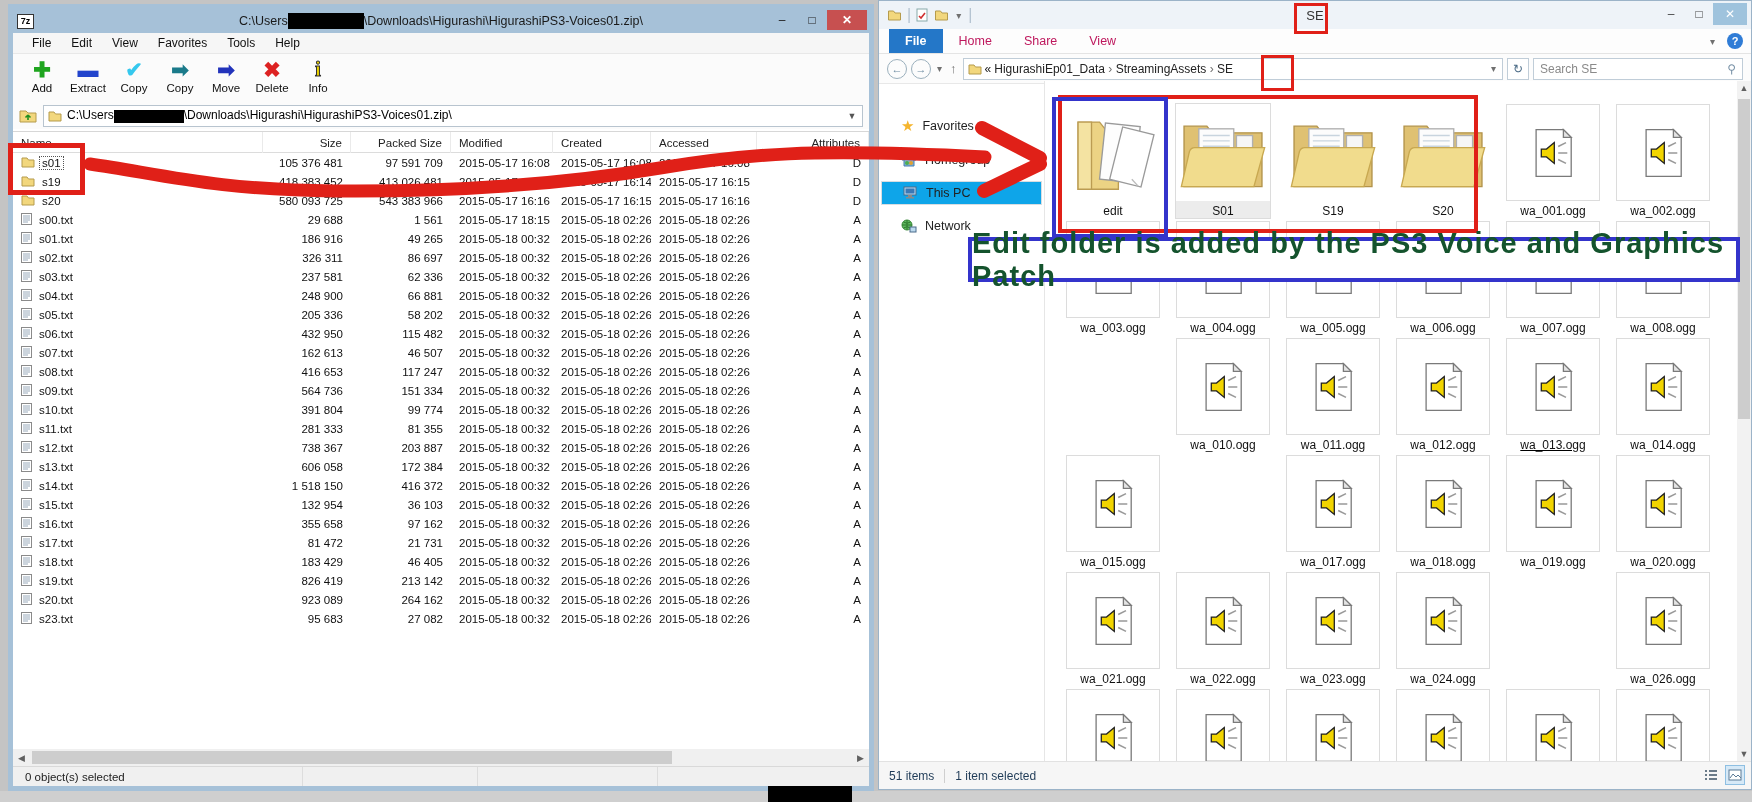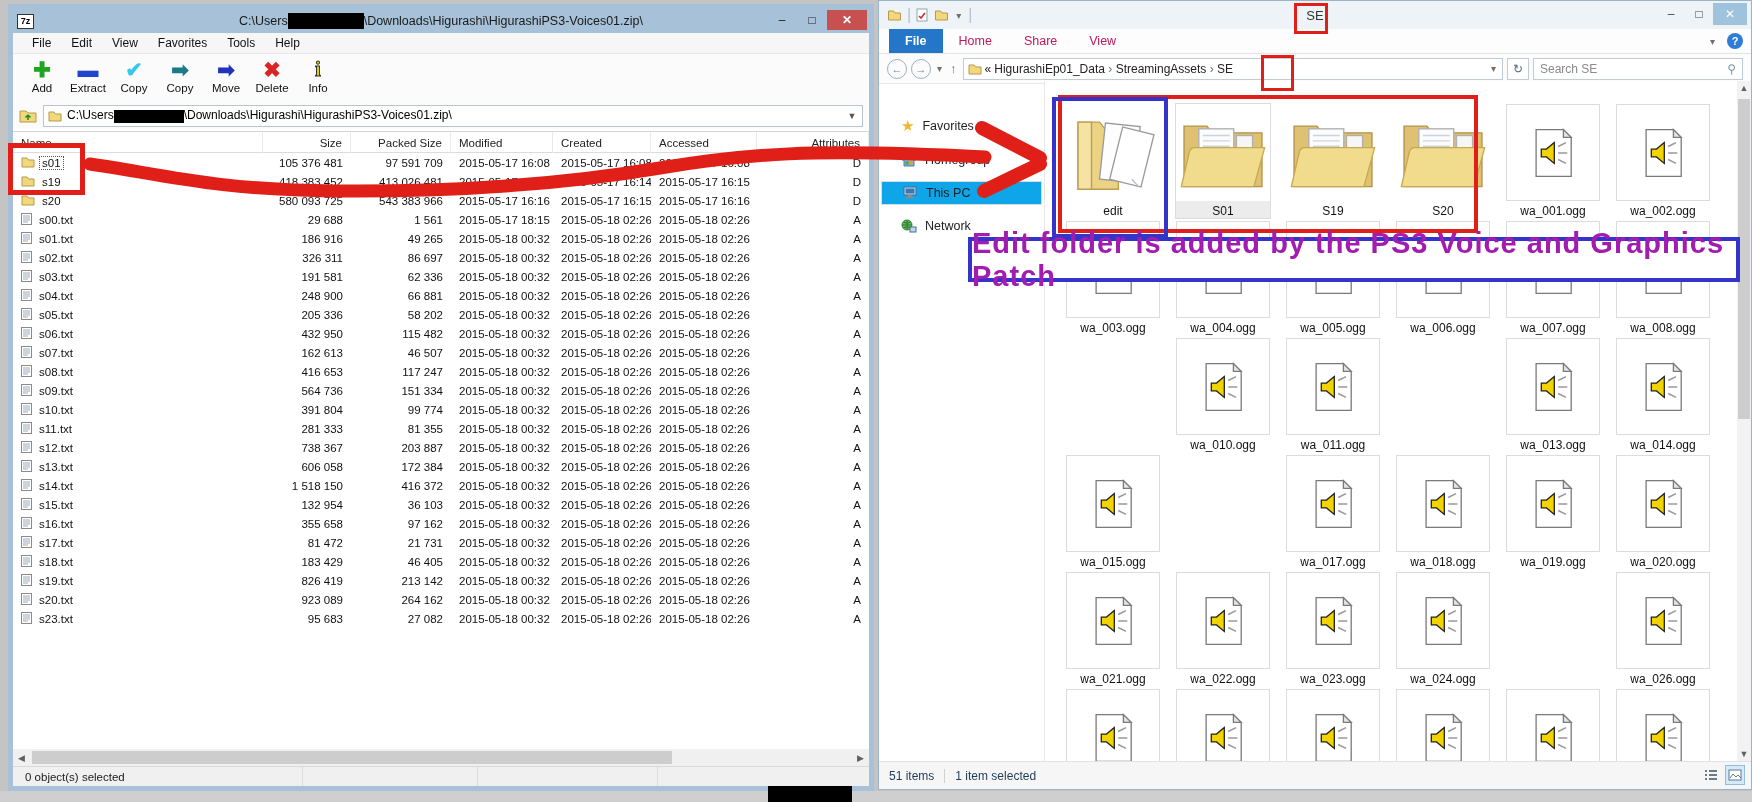--- a/index.html
+++ b/index.html
@@ -107,21 +107,21 @@
 
   
   .ann { position:absolute; pointer-events:none; }
   #ann-rect-7zip   { left:8px;   top:143px; width:77px;  height:52px;  border:5px solid #e02018; z-index:60; }
   #ann-rect-folders{ left:1058px; top:95px; width:420px; height:138px; border:4px solid #e02018; z-index:60; }
   #ann-rect-edit   { left:1052px; top:97px; width:116px; height:141px; border:4px solid #3434cb; z-index:61; }
   #ann-rect-title  { left:1294px; top:3px;  width:34px;  height:31px;  border:3px solid #e02018; z-index:60; }
   #ann-rect-addr   { left:1261px; top:55px; width:33px;  height:36px;  border:3px solid #e02018; z-index:60; }
   #ann-callout { left:968px; top:237px; width:772px; height:45px; border:4px solid #3434cb; background:#fff;
                  display:flex; align-items:center; justify-content:center; z-index:62;
-                 font-size:29px; font-weight:bold; letter-spacing:1px; color:#a21caf; }
+                 font-size:29px; font-weight:bold; letter-spacing:1px; color:#14532d; }
   #ann-arrow { left:0; top:0; width:1752px; height:802px; z-index:59; }
   #censor-taskbar { left:768px; top:786px; width:84px; height:16px; background:#000; z-index:70; }
   #bottomstrip { position:absolute; left:0; top:791px; width:1752px; height:11px; background:#cfcfcf; }
 </style>
 </head>
 <body>
 
 <div id="stage">
 
   <div id="zwin">
@@ -297,21 +297,21 @@
           <div class="zrow zgrid">
             <div class="c name">
               <span><svg width="11" height="13" viewBox="0 0 11 13">
                   <rect x="0.5" y="1.5" width="10" height="11" fill="#fff" stroke="#8a8a8a"></rect>
                   <g stroke="#9ab">
                     <path d="M2 4 h7 M2 6 h7 M2 8 h7 M2 10 h5"></path>
                   </g>
                 </svg></span>
               <span class="nm">s03.txt</span>
             </div>
-            <div class="c r">191 581</div>
+            <div class="c r">237 581</div>
             <div class="c r">62 336</div>
             <div class="c">2015-05-18 00:32</div>
             <div class="c">2015-05-18 02:26</div>
             <div class="c">2015-05-18 02:26</div>
             <div class="c r">A</div>
           </div>
           <div class="zrow zgrid">
             <div class="c name">
               <span><svg width="11" height="13" viewBox="0 0 11 13">
                   <rect x="0.5" y="1.5" width="10" height="11" fill="#fff" stroke="#8a8a8a"></rect>
@@ -911,21 +911,34 @@
                 <path d="M7 2 h21 l6 6 v30 h-27 z" fill="#fff" stroke="#7a7a7a"></path>
                 <path d="M28 2 l6 6 h-6 z" fill="#e4e4e4" stroke="#7a7a7a"></path>
                 <path d="M21 12 l-6 5 h-4 v6 h4 l6 5 z" fill="#f2d500" stroke="#222"></path>
                 <g stroke="#999" stroke-width="1.2">
                   <path d="M24 15 l6 -3 M24 20 h7 M24 25 l6 3"></path>
                 </g>
               </svg>
             </div>
             <div class="tlab">wa_011.ogg</div>
           </div>
-          <div class="tile" style="left: 461px; top: 257px;">
+          <div class="tile" style="left: 351px; top: 257px;">
+            <div class="box">
+              <svg width="52" height="52" viewBox="0 0 40 40">
+                <path d="M7 2 h21 l6 6 v30 h-27 z" fill="#fff" stroke="#7a7a7a"></path>
+                <path d="M28 2 l6 6 h-6 z" fill="#e4e4e4" stroke="#7a7a7a"></path>
+                <path d="M21 12 l-6 5 h-4 v6 h4 l6 5 z" fill="#f2d500" stroke="#222"></path>
+                <g stroke="#999" stroke-width="1.2">
+                  <path d="M24 15 l6 -3 M24 20 h7 M24 25 l6 3"></path>
+                </g>
+              </svg>
+            </div>
+            <div class="tlab">wa_012.ogg</div>
+          </div>
+          <div class="tile" style="left: 461px; top: 257px; text-decoration: underline;">
             <div class="box">
               <svg width="52" height="52" viewBox="0 0 40 40">
                 <path d="M7 2 h21 l6 6 v30 h-27 z" fill="#fff" stroke="#7a7a7a"></path>
                 <path d="M28 2 l6 6 h-6 z" fill="#e4e4e4" stroke="#7a7a7a"></path>
                 <path d="M21 12 l-6 5 h-4 v6 h4 l6 5 z" fill="#f2d500" stroke="#222"></path>
                 <g stroke="#999" stroke-width="1.2">
                   <path d="M24 15 l6 -3 M24 20 h7 M24 25 l6 3"></path>
                 </g>
               </svg>
             </div>

